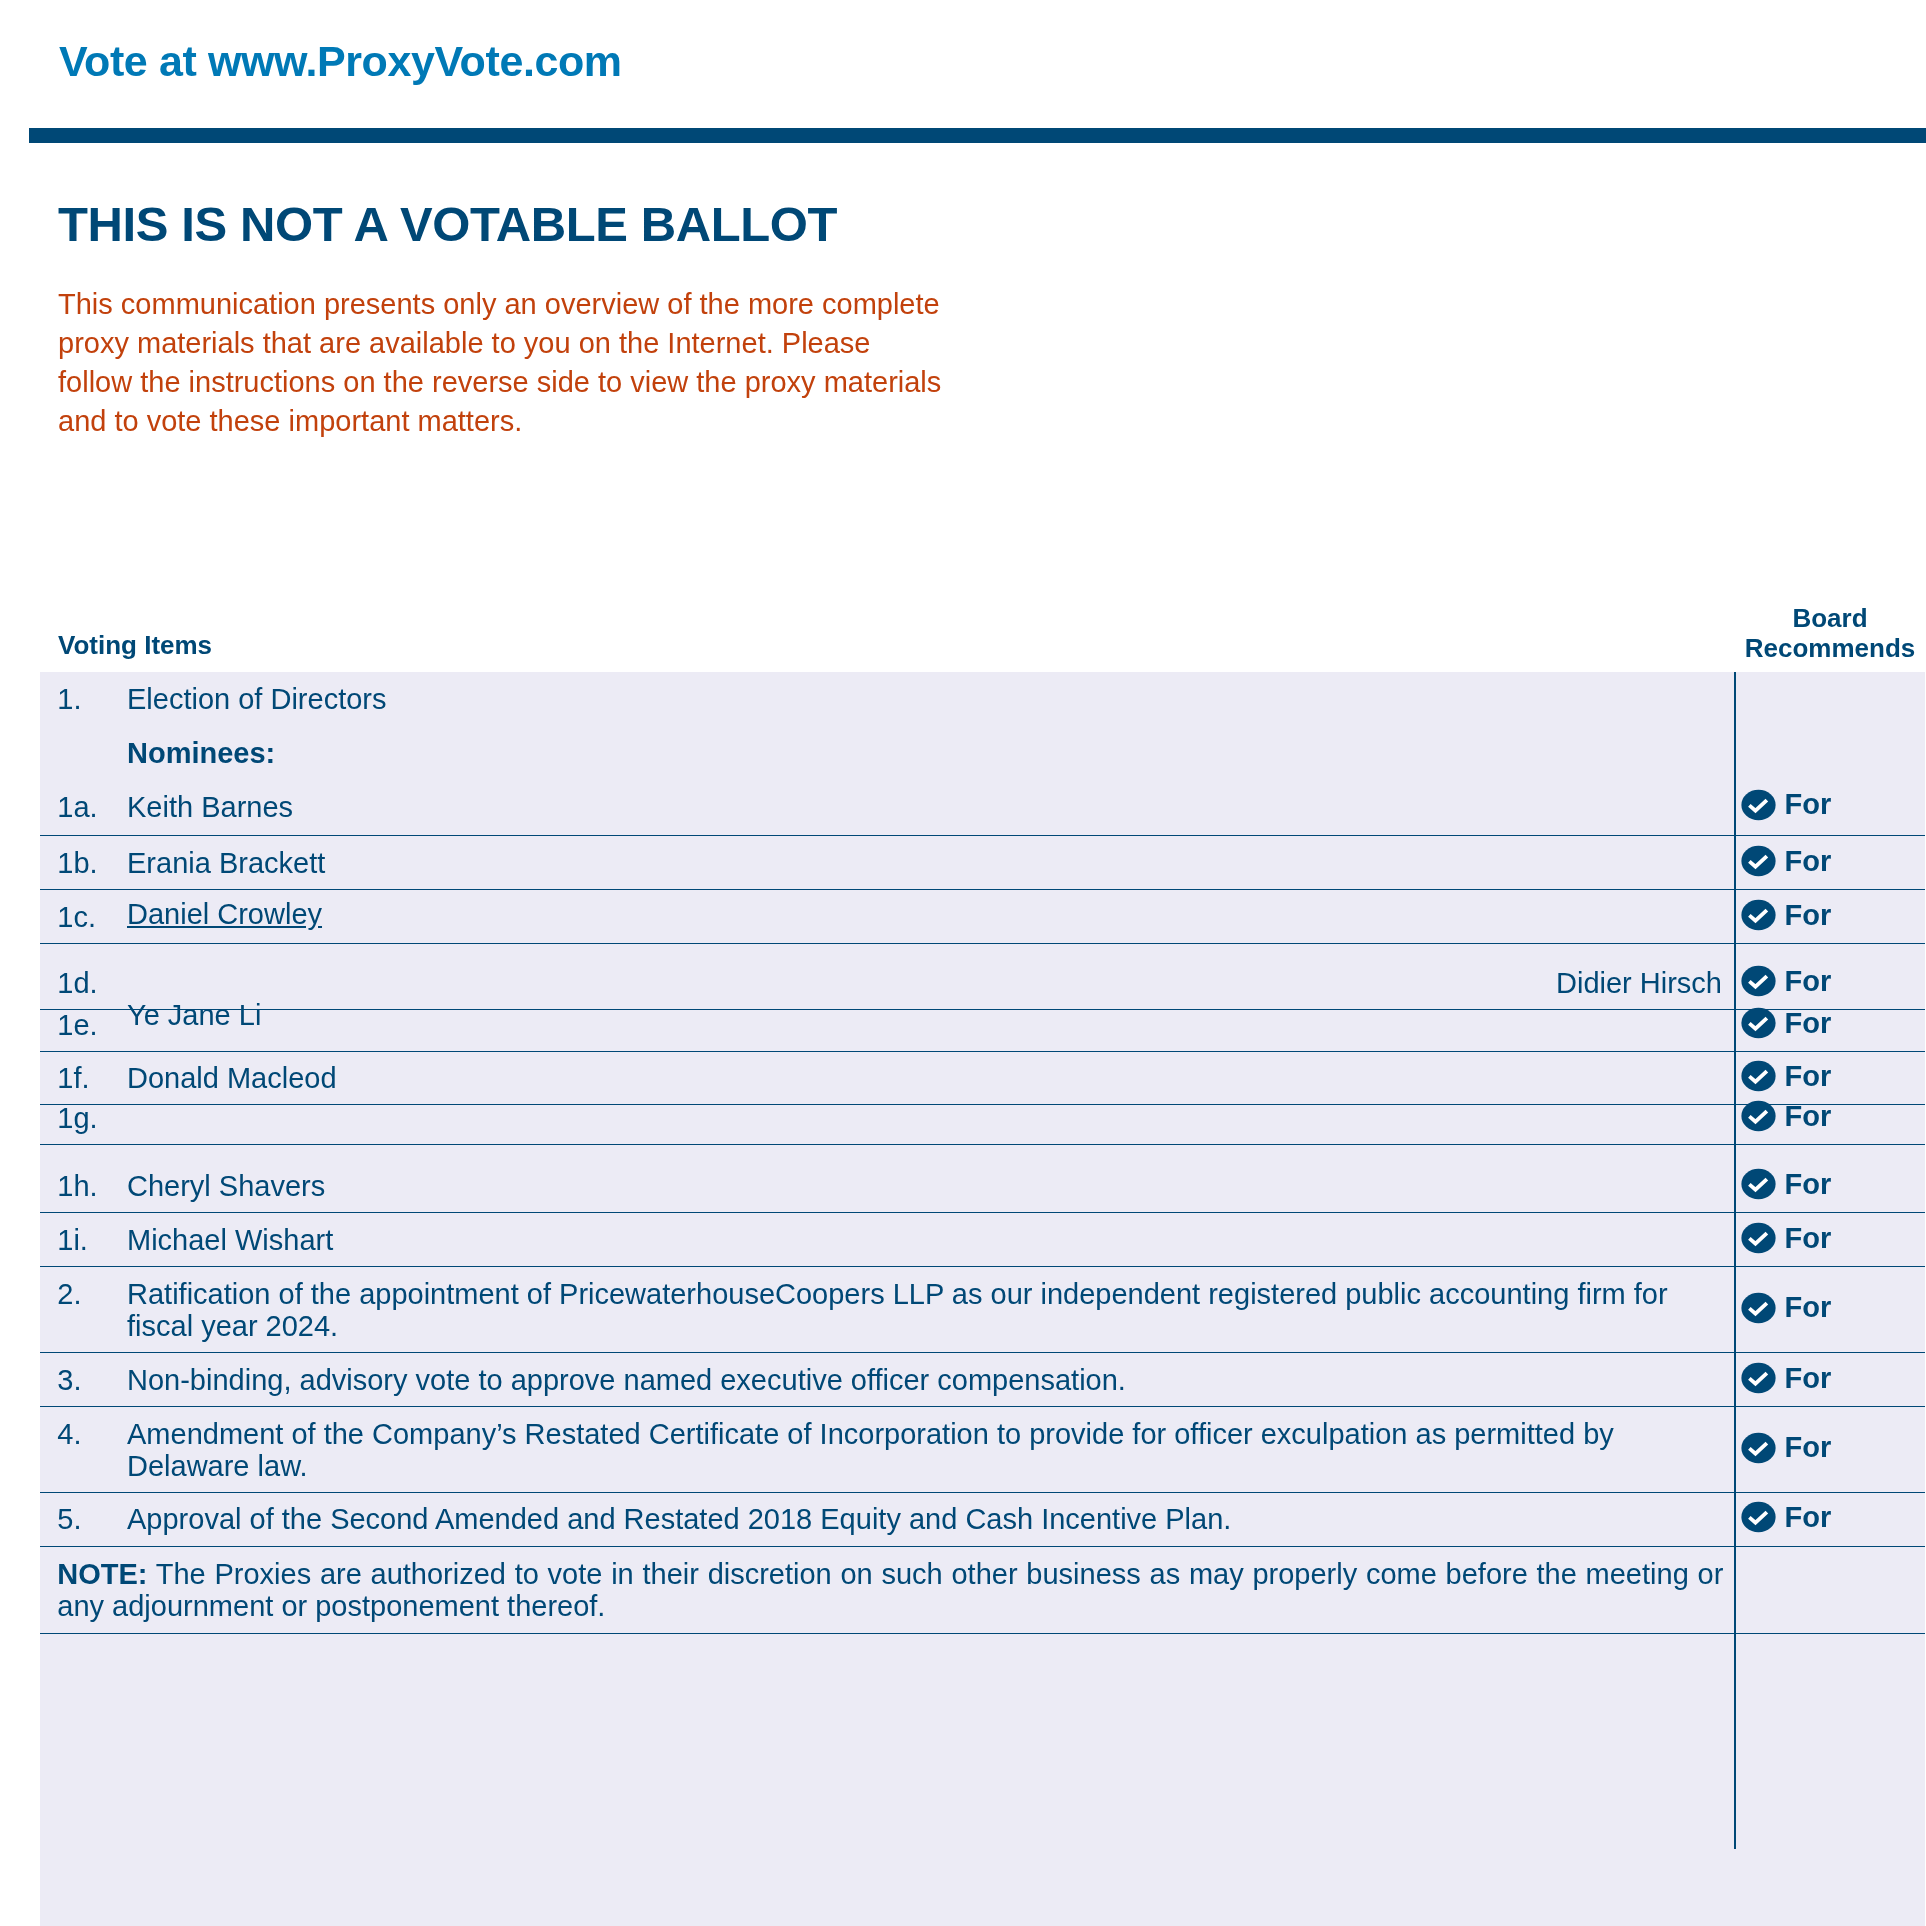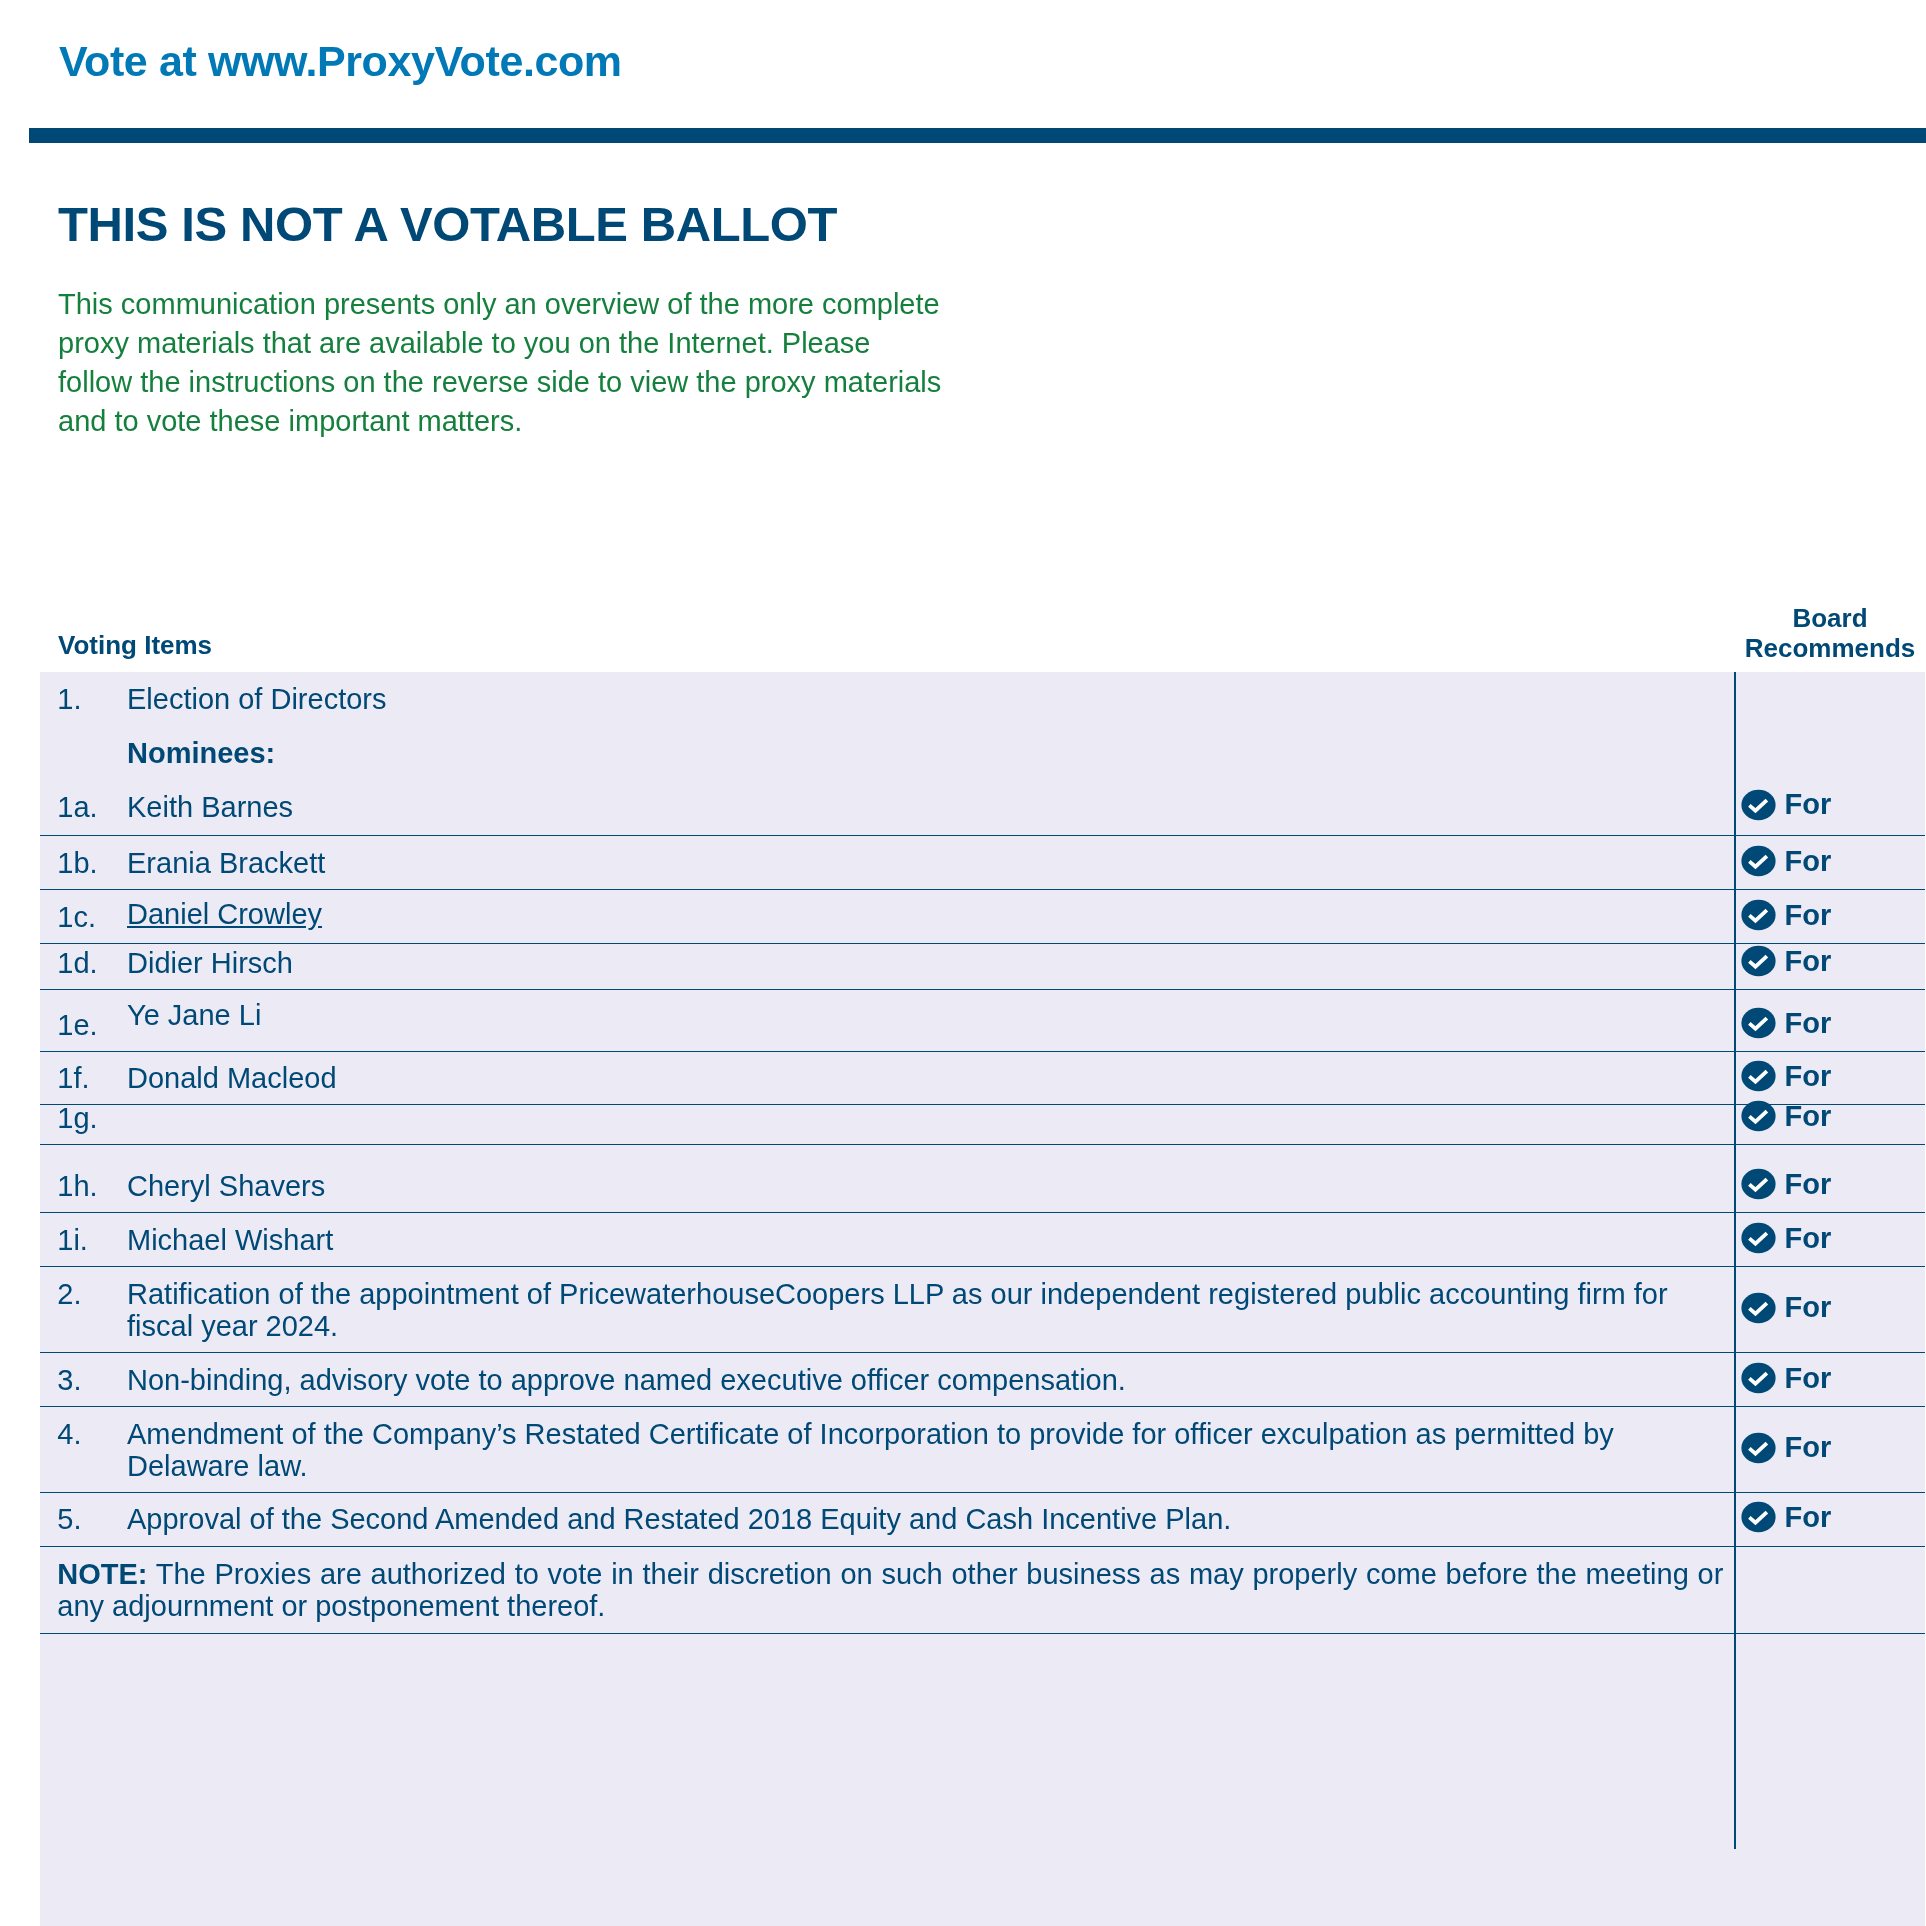--- a/index.html
+++ b/index.html
@@ -4,21 +4,21 @@
 <style>
   html, body { margin: 0; padding: 0; background: #ffffff; }
   body { width: 1965px; height: 2542px; position: relative; overflow: hidden;
          font-family: "Liberation Sans", "DejaVu Sans", sans-serif; color: #004876; }
   .abs { position: absolute; }
 
   .vote-header { left: 59px; top: 37px; font-size: 43px; font-weight: bold; color: #0079b6; letter-spacing: -0.4px; }
   .top-bar { left: 29px; top: 128px; width: 1907px; height: 14.6px; background: #004876; }
 
   .title { left: 58px; top: 196px; font-size: 49px; font-weight: bold; color: #004876; letter-spacing: -0.4px; }
-  .intro { left: 58px; top: 285px; width: 886px; font-size: 29px; line-height: 39px; color: #15803d; }
+  .intro { left: 58px; top: 285px; width: 886px; font-size: 29px; line-height: 39px; color: #c2410c; }
 
   .th-items { left: 58px; top: 630px; font-size: 26px; font-weight: bold; }
   .th-board { left: 1735px; top: 603px; width: 190px; text-align: center; font-size: 26px; font-weight: bold; line-height: 30px; }
 
   .table { left: 40px; top: 672px; width: 1885px; height: 1626px; background: #ecebf5; }
   .divider-v { position: absolute; left: 1694px; top: 0; width: 1.5px; background: #004876; }
   .row { position: absolute; left: 0; width: 1885px; border-bottom: 1.9px solid #004876; box-sizing: border-box; }
   .row .num { position: absolute; left: 17.3px; font-size: 29px; }
   .row .text { position: absolute; left: 87px; width: 1595px; font-size: 29px; line-height: 32px; }
   .row .text.bold { font-weight: bold; }
@@ -76,21 +76,21 @@
     <span class="text" style="top:8px;text-decoration:underline;">Daniel Crowley</span>
     <div class="rec" style="top:8.5px;">
       <svg class="check" viewBox="0 0 92 82">
           <ellipse cx="46" cy="41" rx="45" ry="40" fill="#004876"></ellipse>
           <path d="M22 42 L38 56 L68 28" stroke="#fff" stroke-width="10" fill="none"></path>
         </svg>
       <span class="for">For</span>
     </div>
   </div>
 
-  <div class="row" style="top:264px; height:54px;">
+  <div class="row" style="top:284px; height:54px;text-align:right;">
     <span class="num" style="top:10.8px;">1d.</span>
     <span class="text" style="top:10.8px;">Didier Hirsch</span>
     <div class="rec" style="top:8.5px;">
       <svg class="check" viewBox="0 0 92 82">
           <ellipse cx="46" cy="41" rx="45" ry="40" fill="#004876"></ellipse>
           <path d="M22 42 L38 56 L68 28" stroke="#fff" stroke-width="10" fill="none"></path>
         </svg>
       <span class="for">For</span>
     </div>
   </div>

